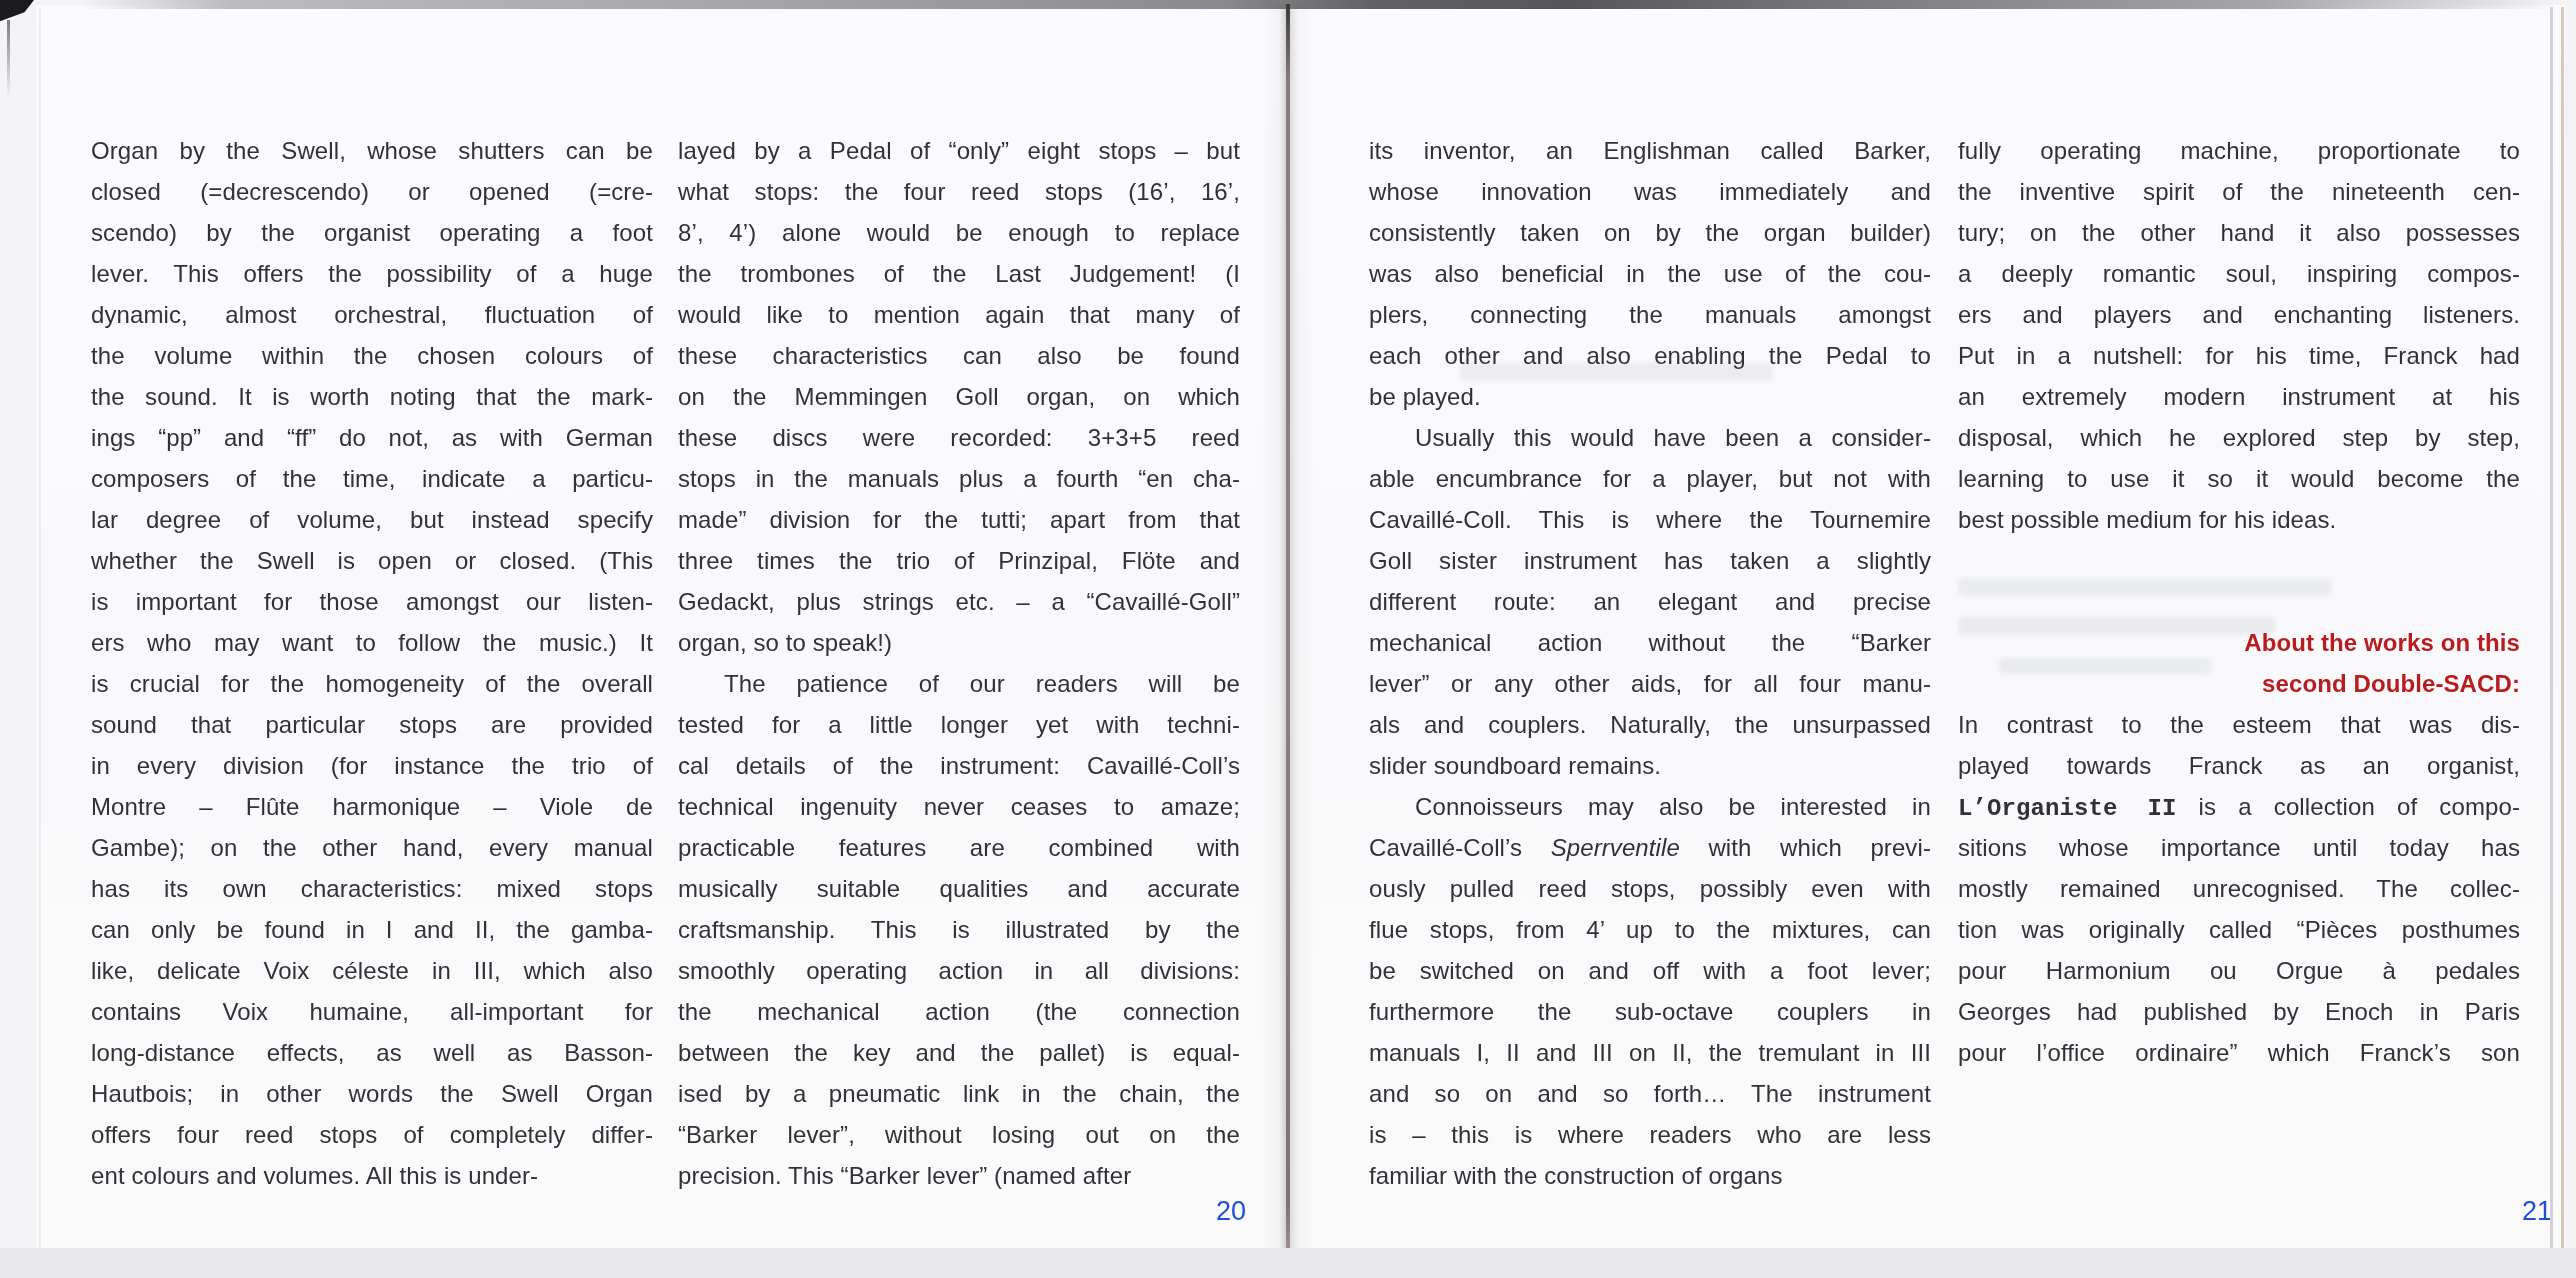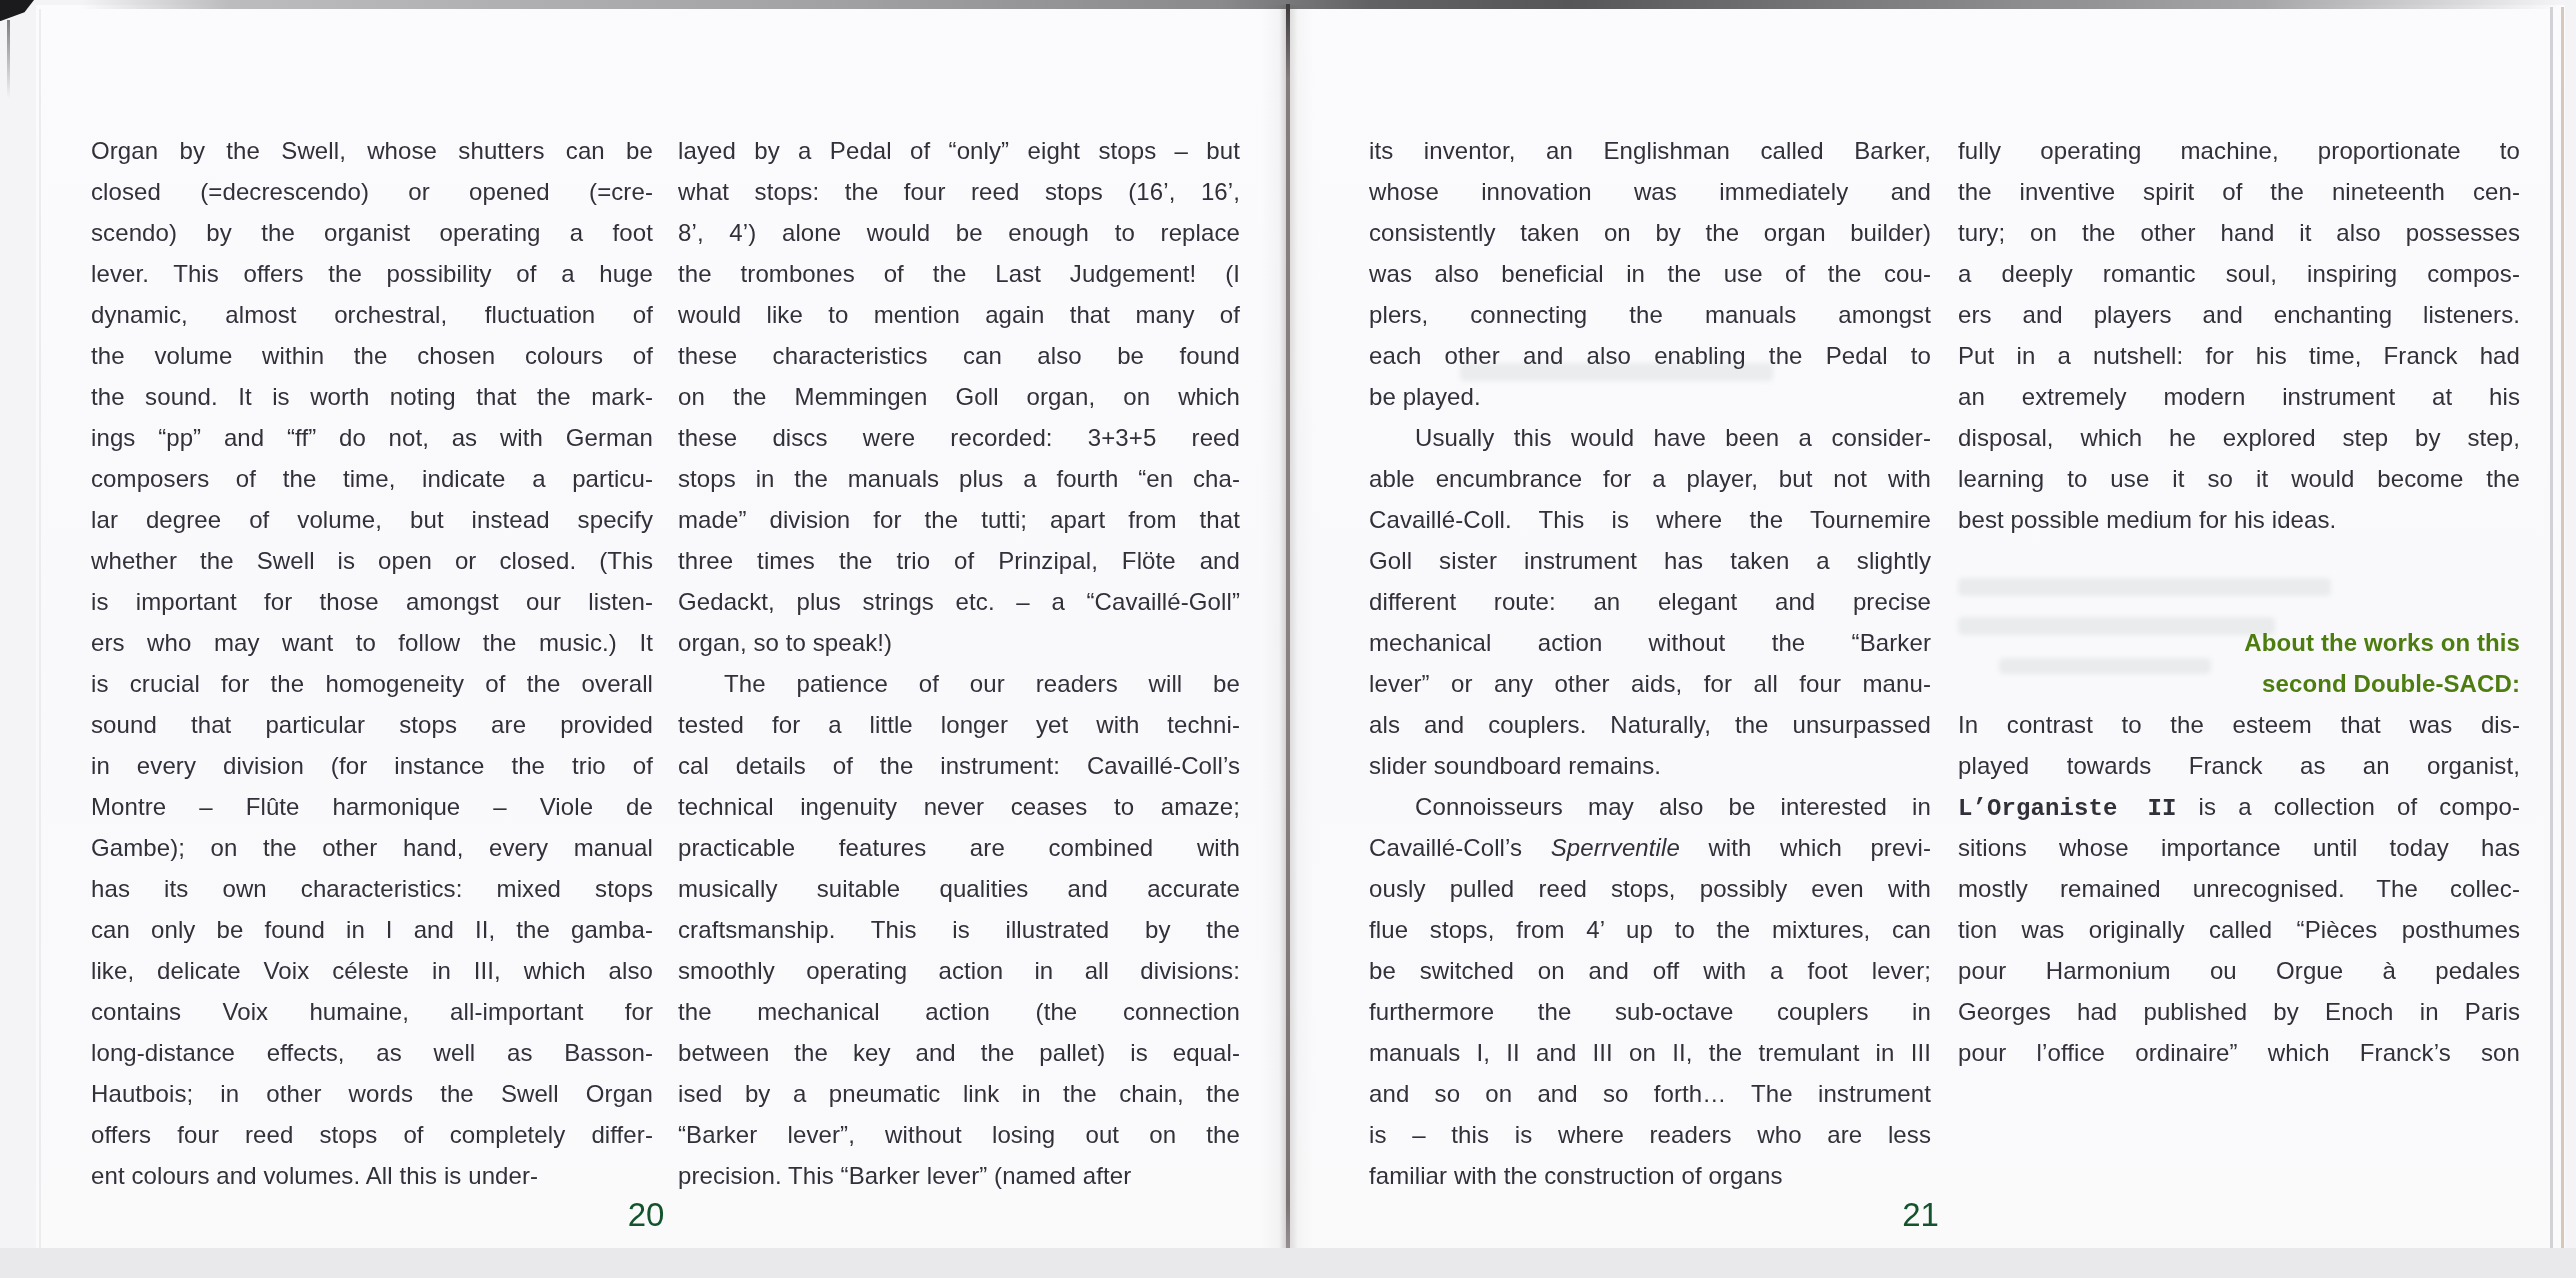--- a/index.html
+++ b/index.html
@@ -78,24 +78,24 @@
   .col-3 { left: 1369px; }
   .col-4 { left: 1958px; }
   .line {
     height: 41px; overflow: hidden;
     text-align: justify; text-align-last: justify;
     white-space: nowrap;
   }
   .line.pstart { padding-left: 46px; }
   .line.pend { text-align-last: left; }
   .line.blank { text-align-last: left; }
-  .line.heading { font-weight: 700; text-align-last: right; color: #4d7c0f; }
+  .line.heading { font-weight: 700; text-align-last: right; color: #b91c1c; }
   .page-number {
     position: absolute; top: 1196px;
-    font-size: 33px; color: #14532d; text-align: center;
+    font-size: 27px; color: #1d4ed8; text-align: right;
   }
   .page-number.left-no  { left: 46px;  width: 1200px; }
   .page-number.right-no { left: 1289px; width: 1263px; }
   .ghost {
     position: absolute; height: 18px; border-radius: 4.4px;
     background: rgba(135,148,138,0.13); filter: blur(2.7px);
   }
   .ghost.g1 { left: 1460px; top: 363px; width: 313px; }
   .ghost.g2 { left: 1958px; top: 578px; width: 373px; }
   .ghost.g3 { left: 1958px; top: 617px; width: 317px; }

